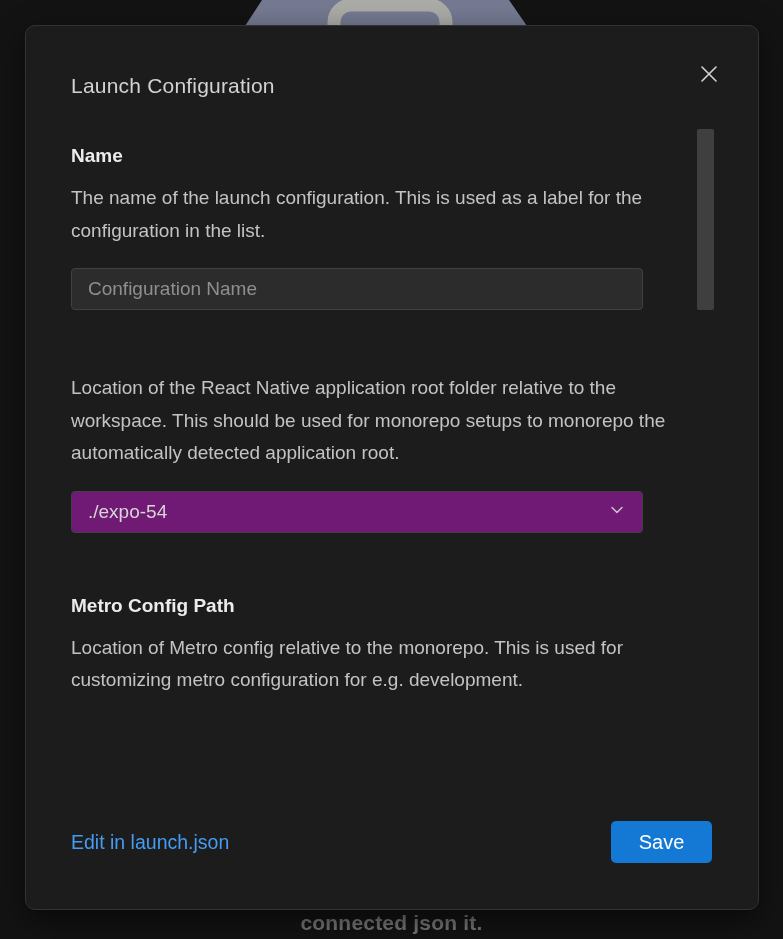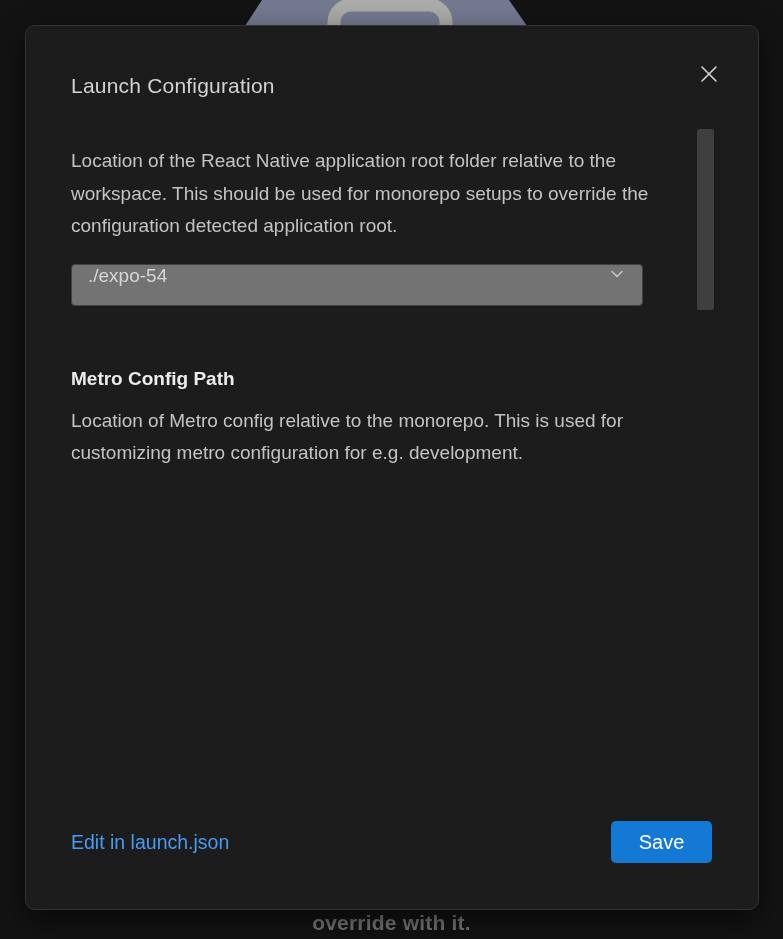--- a/index.html
+++ b/index.html
@@ -94,25 +94,25 @@
     color: #d6d6d6;
     font-size: 19px;
     font-family: "Liberation Sans", "DejaVu Sans", sans-serif;
     padding: 0 16px;
     outline: none;
   }
   .text-field::placeholder { color: #8f8f8f; opacity: 1; }
 
   .select-field {
     width: 572px; height: 42px;
-    background: #737373;
+    background: #701a75;
     border: 1px solid #414141;
     border-radius: 4px;
     display: flex;
-    align-items: flex-start;
+    align-items: center;
     justify-content: space-between;
     padding: 0 16px;
     cursor: pointer;
   }
   .select-value {
     color: #d6d6d6;
     font-size: 19px;
   }
 
   .dialog-footer {
@@ -145,40 +145,45 @@
 </style>
 </head>
 <body>
 
 <div class="bg-device-shape">
   <svg width="290" height="26" viewBox="0 0 290 26" xmlns="http://www.w3.org/2000/svg">
     <path d="M 17,0 L 264,0 L 282,26 L 0,26 Z" fill="#757a92"></path>
     <rect x="89" y="5" width="112" height="52" rx="17" fill="none" stroke="#abaca7" stroke-width="13"></rect>
   </svg>
 </div>
-<div class="bg-bottom-text">override with it.</div>
+<div class="bg-bottom-text">connected json it.</div>
 
 <div class="dialog">
 
   <button class="close-btn">
     <span>
       <svg width="20" height="20" viewBox="0 0 20 20">
         <path d="M3 3 L17 17 M17 3 L3 17" stroke="#d4d4d4" stroke-width="1.6" stroke-linecap="round"></path>
       </svg>
     </span>
   </button>
 
   <div class="scroll-thumb"></div>
 
   <div class="dialog-content">
     <div class="dialog-title">Launch Configuration</div>
 
-
     <div class="section">
-      <div class="section-desc">Location of the React Native application root folder relative to the workspace. This should be used for monorepo setups to override the configuration detected application root.</div>
+      <div class="section-heading">Name</div>
+      <div class="section-desc">The name of the launch configuration. This is used as a label for the configuration in the list.</div>
+      <input class="text-field" type="text" placeholder="Configuration Name" style="">
+    </div>
+
+    <div class="section">
+      <div class="section-desc">Location of the React Native application root folder relative to the workspace. This should be used for monorepo setups to monorepo the automatically detected application root.</div>
       <div class="select-field">
         <span class="select-value">./expo-54</span>
         <span>
           <svg width="18" height="18" viewBox="0 0 18 18">
             <path d="M4 6.5 L9 11.5 L14 6.5" fill="none" stroke="#c8c8c8" stroke-width="1.5" stroke-linecap="round" stroke-linejoin="round"></path>
           </svg>
         </span>
       </div>
     </div>
 

